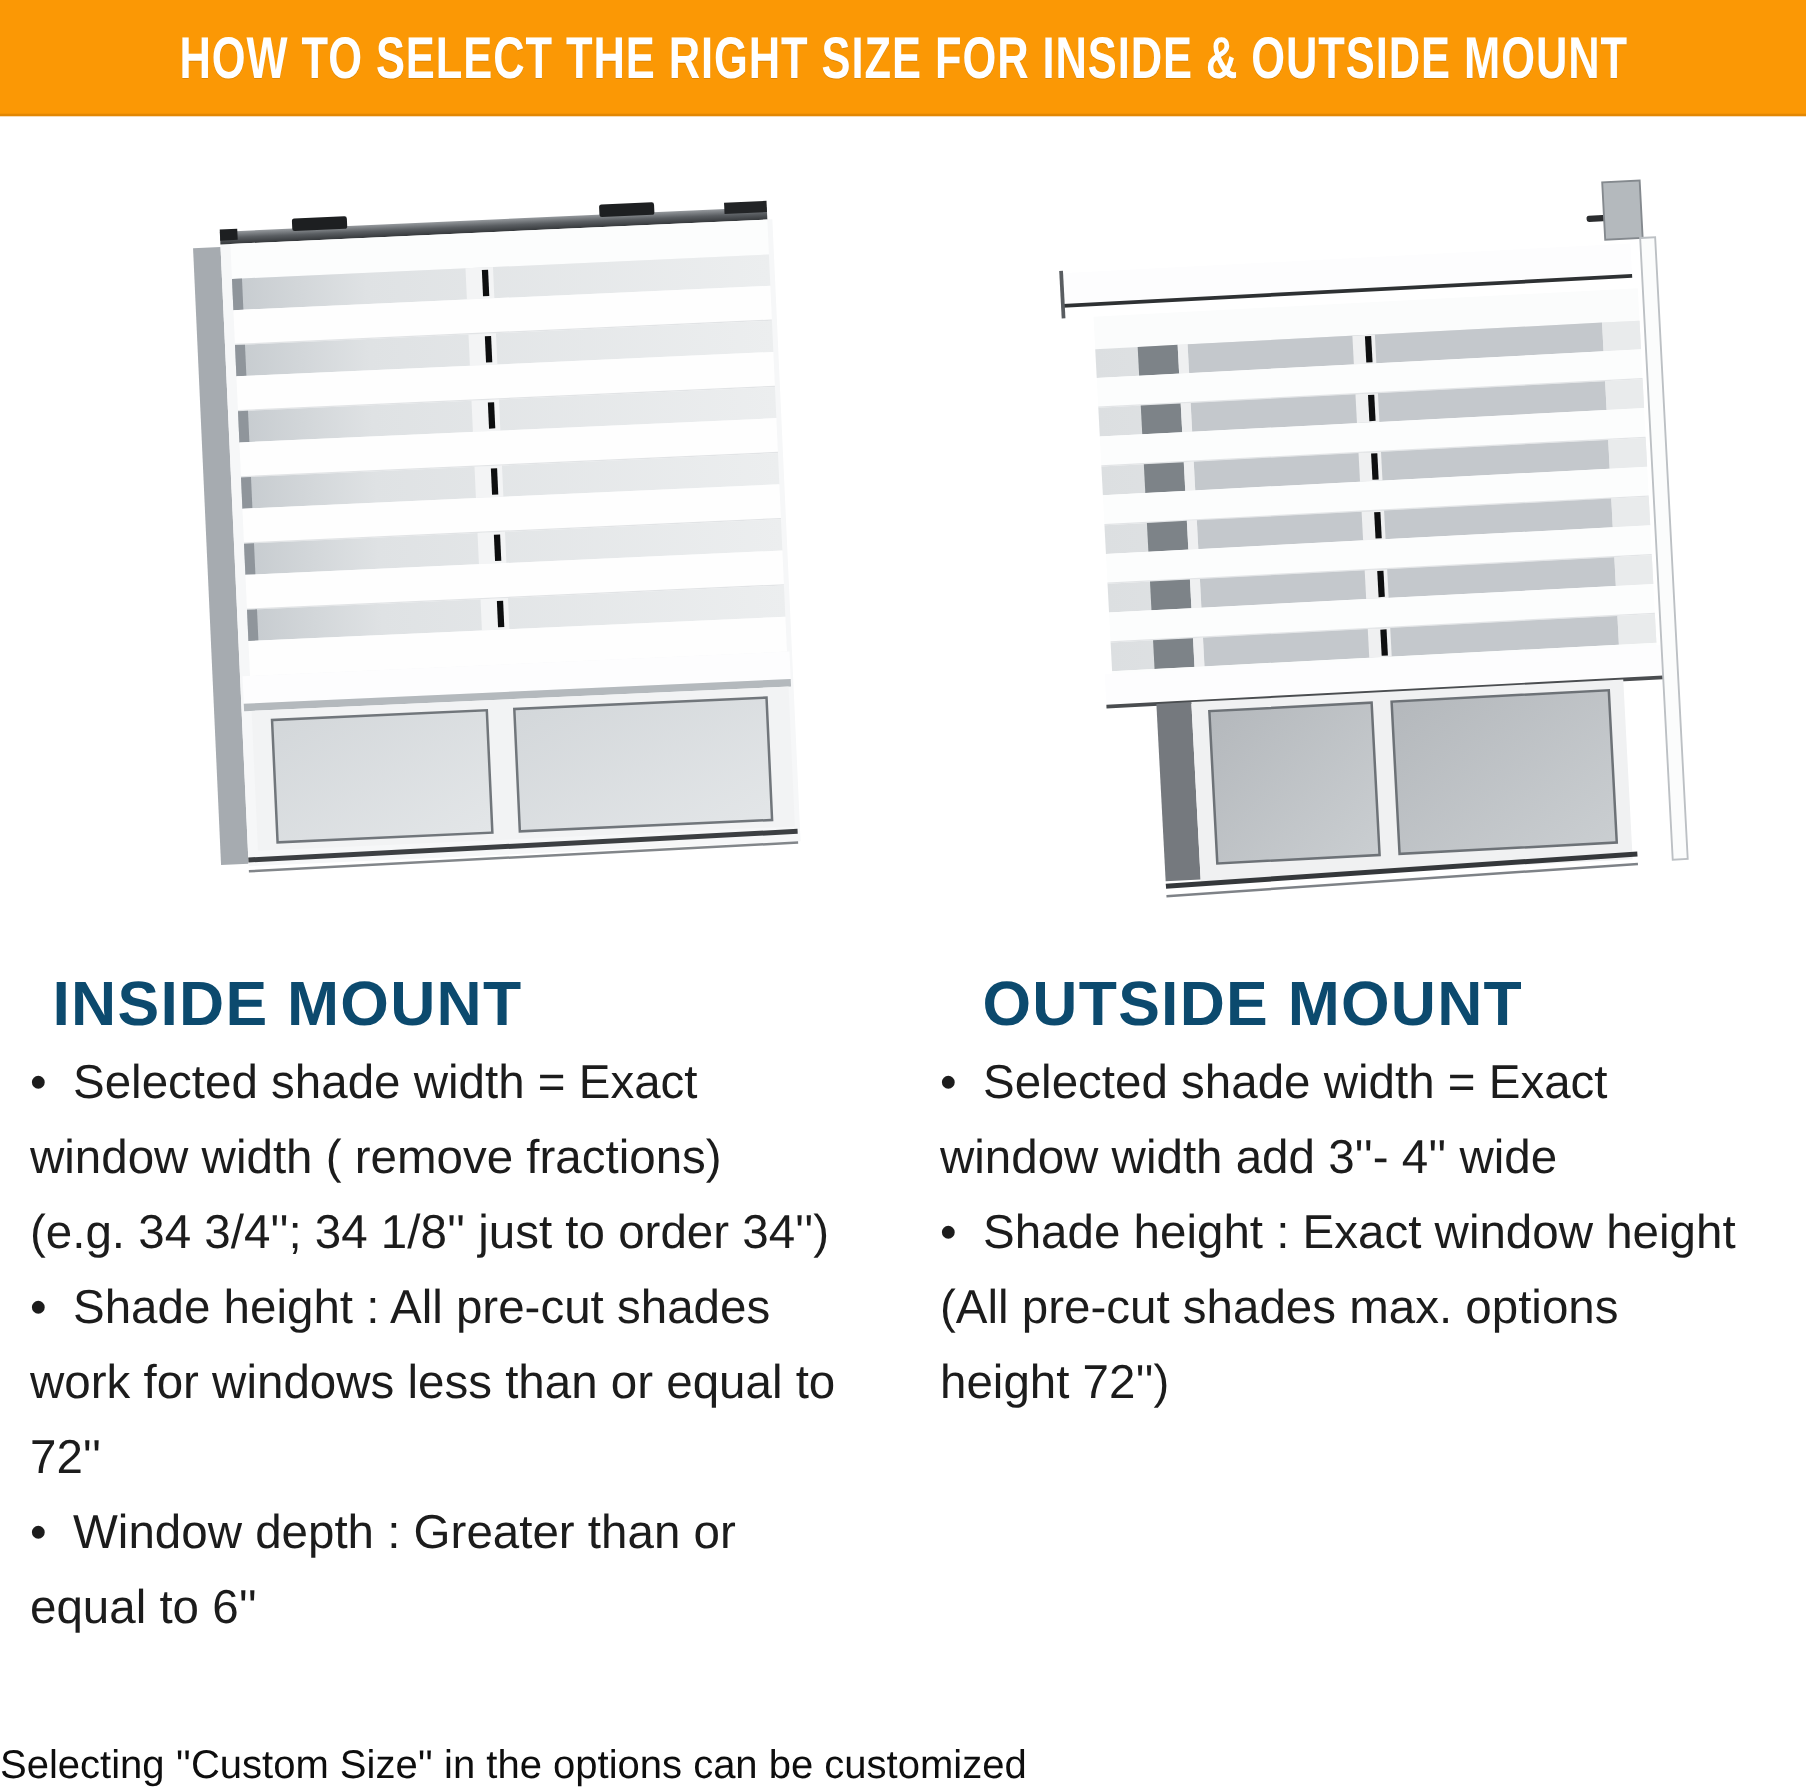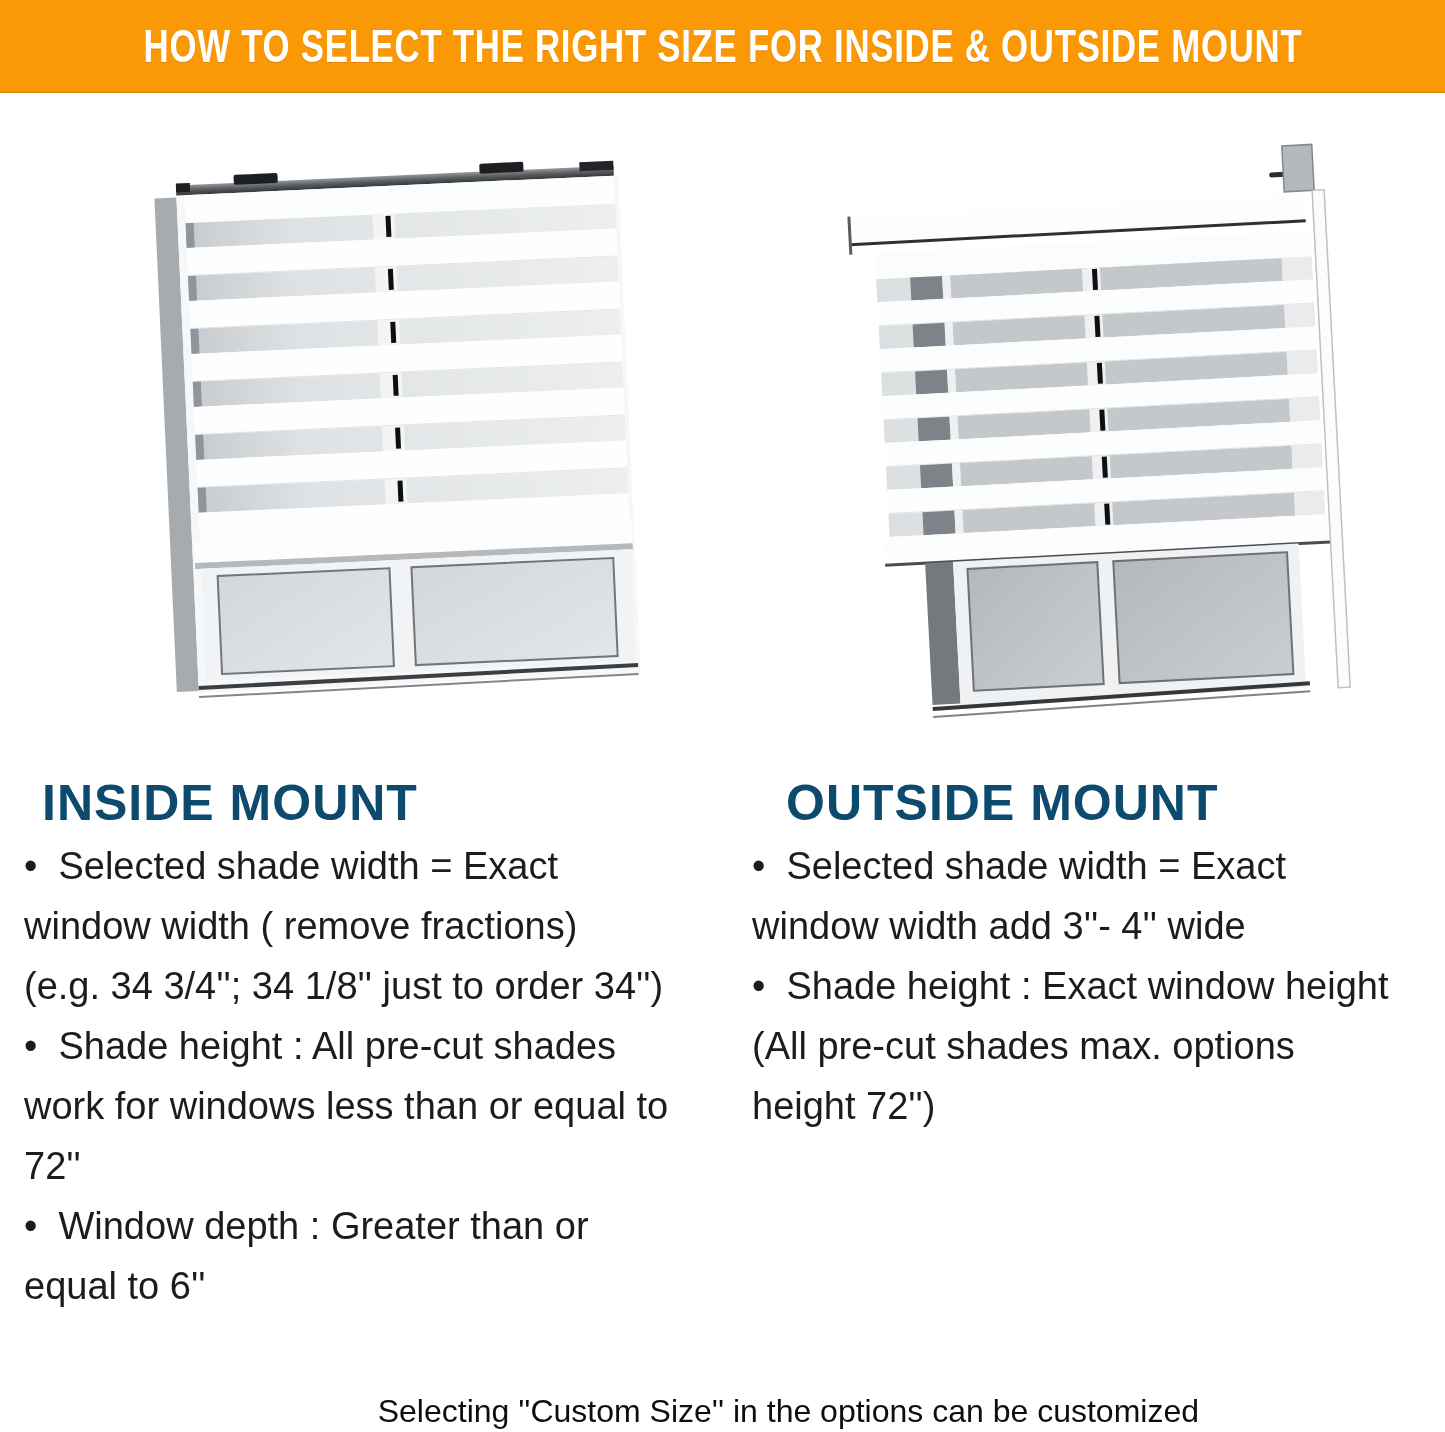--- a/index.html
+++ b/index.html
@@ -46,21 +46,21 @@
   .text-line {
     height:60px;
     display:flex; align-items:center;
     font-size:38px;
     color:#1c1c1c;
     white-space:nowrap;
   }
   .footer-note {
     position:absolute; left:0; top:1393px;
     width:1199px;
-    text-align:right;
+    text-align:left;
     font-size:32px;
     color:#0e0e0e;
   }
 </style>
 </head>
 <body>
 
 <div class="banner">
   <div class="banner-title">HOW TO SELECT THE RIGHT SIZE FOR INSIDE &amp; OUTSIDE MOUNT</div>
 </div>

